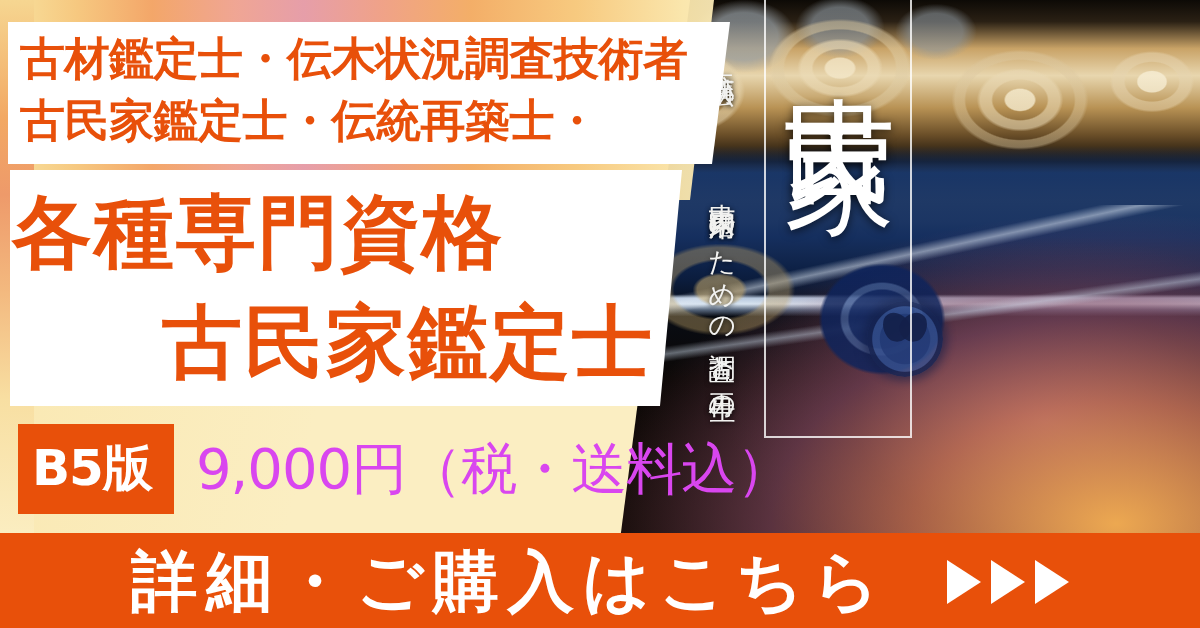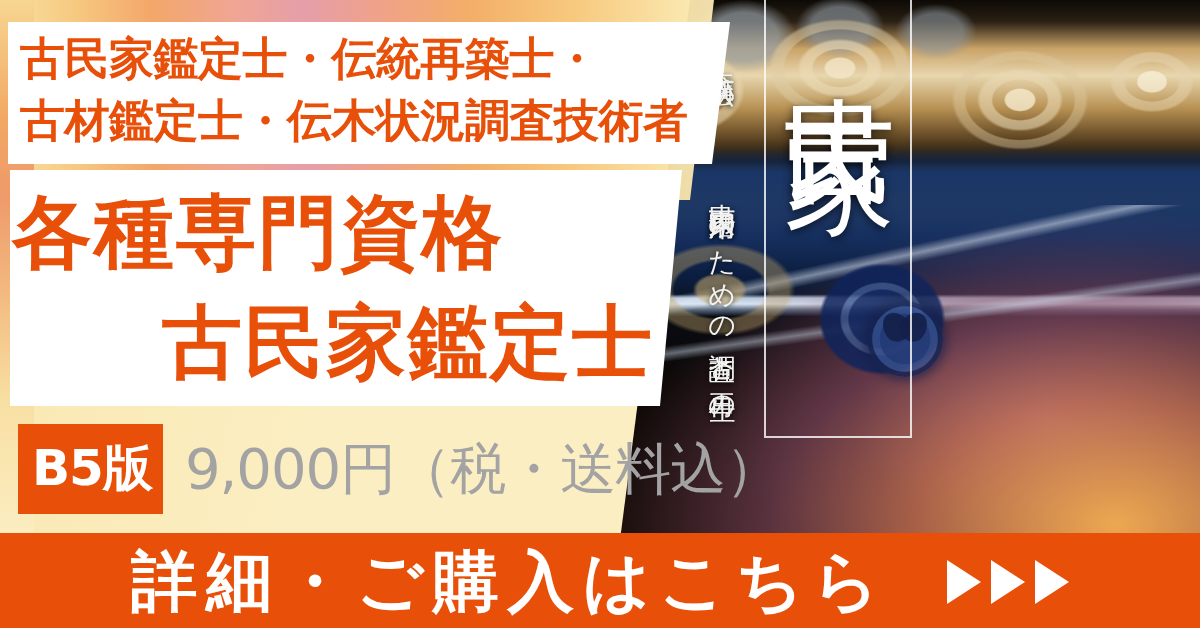--- a/index.html
+++ b/index.html
@@ -204,27 +204,27 @@
     left:18px; top:424px;
     display:flex; align-items:center;
   }
   .badge {
     background:#e8500a;
     color:#ffffff;
     font-family:"DejaVu Sans","Liberation Sans", sans-serif;
     font-weight:700;
     font-size:50px;
     line-height:1;
-    padding:19px 11px 21px 14px;
+    padding:19px 22px 21px 14px;
     white-space:nowrap;
     letter-spacing:-1px;
   }
   .price-text {
     margin-left:22px;
-    color:#a3a3a3;
+    color:#d946ef;
     font-family:"DejaVu Sans","Liberation Sans", sans-serif;
     font-weight:400;
     font-size:56px;
     line-height:1;
     white-space:nowrap;
     letter-spacing:-1px;
   }
 
   
   .cta {
@@ -272,22 +272,22 @@
   </div>
 
   <div class="cream"></div>
   <div class="haze"></div>
   <div class="edge-wash"></div>
 
   <div class="card card-top"></div>
   <div class="card card-main"></div>
 
   <div class="heading-sub">
+    <span>古材鑑定士・伝木状況調査技術者</span>
     <span>古民家鑑定士・伝統再築士・</span>
-    <span>古材鑑定士・伝木状況調査技術者</span>
   </div>
 
   <div class="heading-main">
     <span class="line1">各種専門資格</span>
     <span class="line2">古民家鑑定士</span>
   </div>
 
   <div class="price-row">
     <div class="badge">B5版</div>
     <div class="price-text">9,000円（税・送料込）</div>

